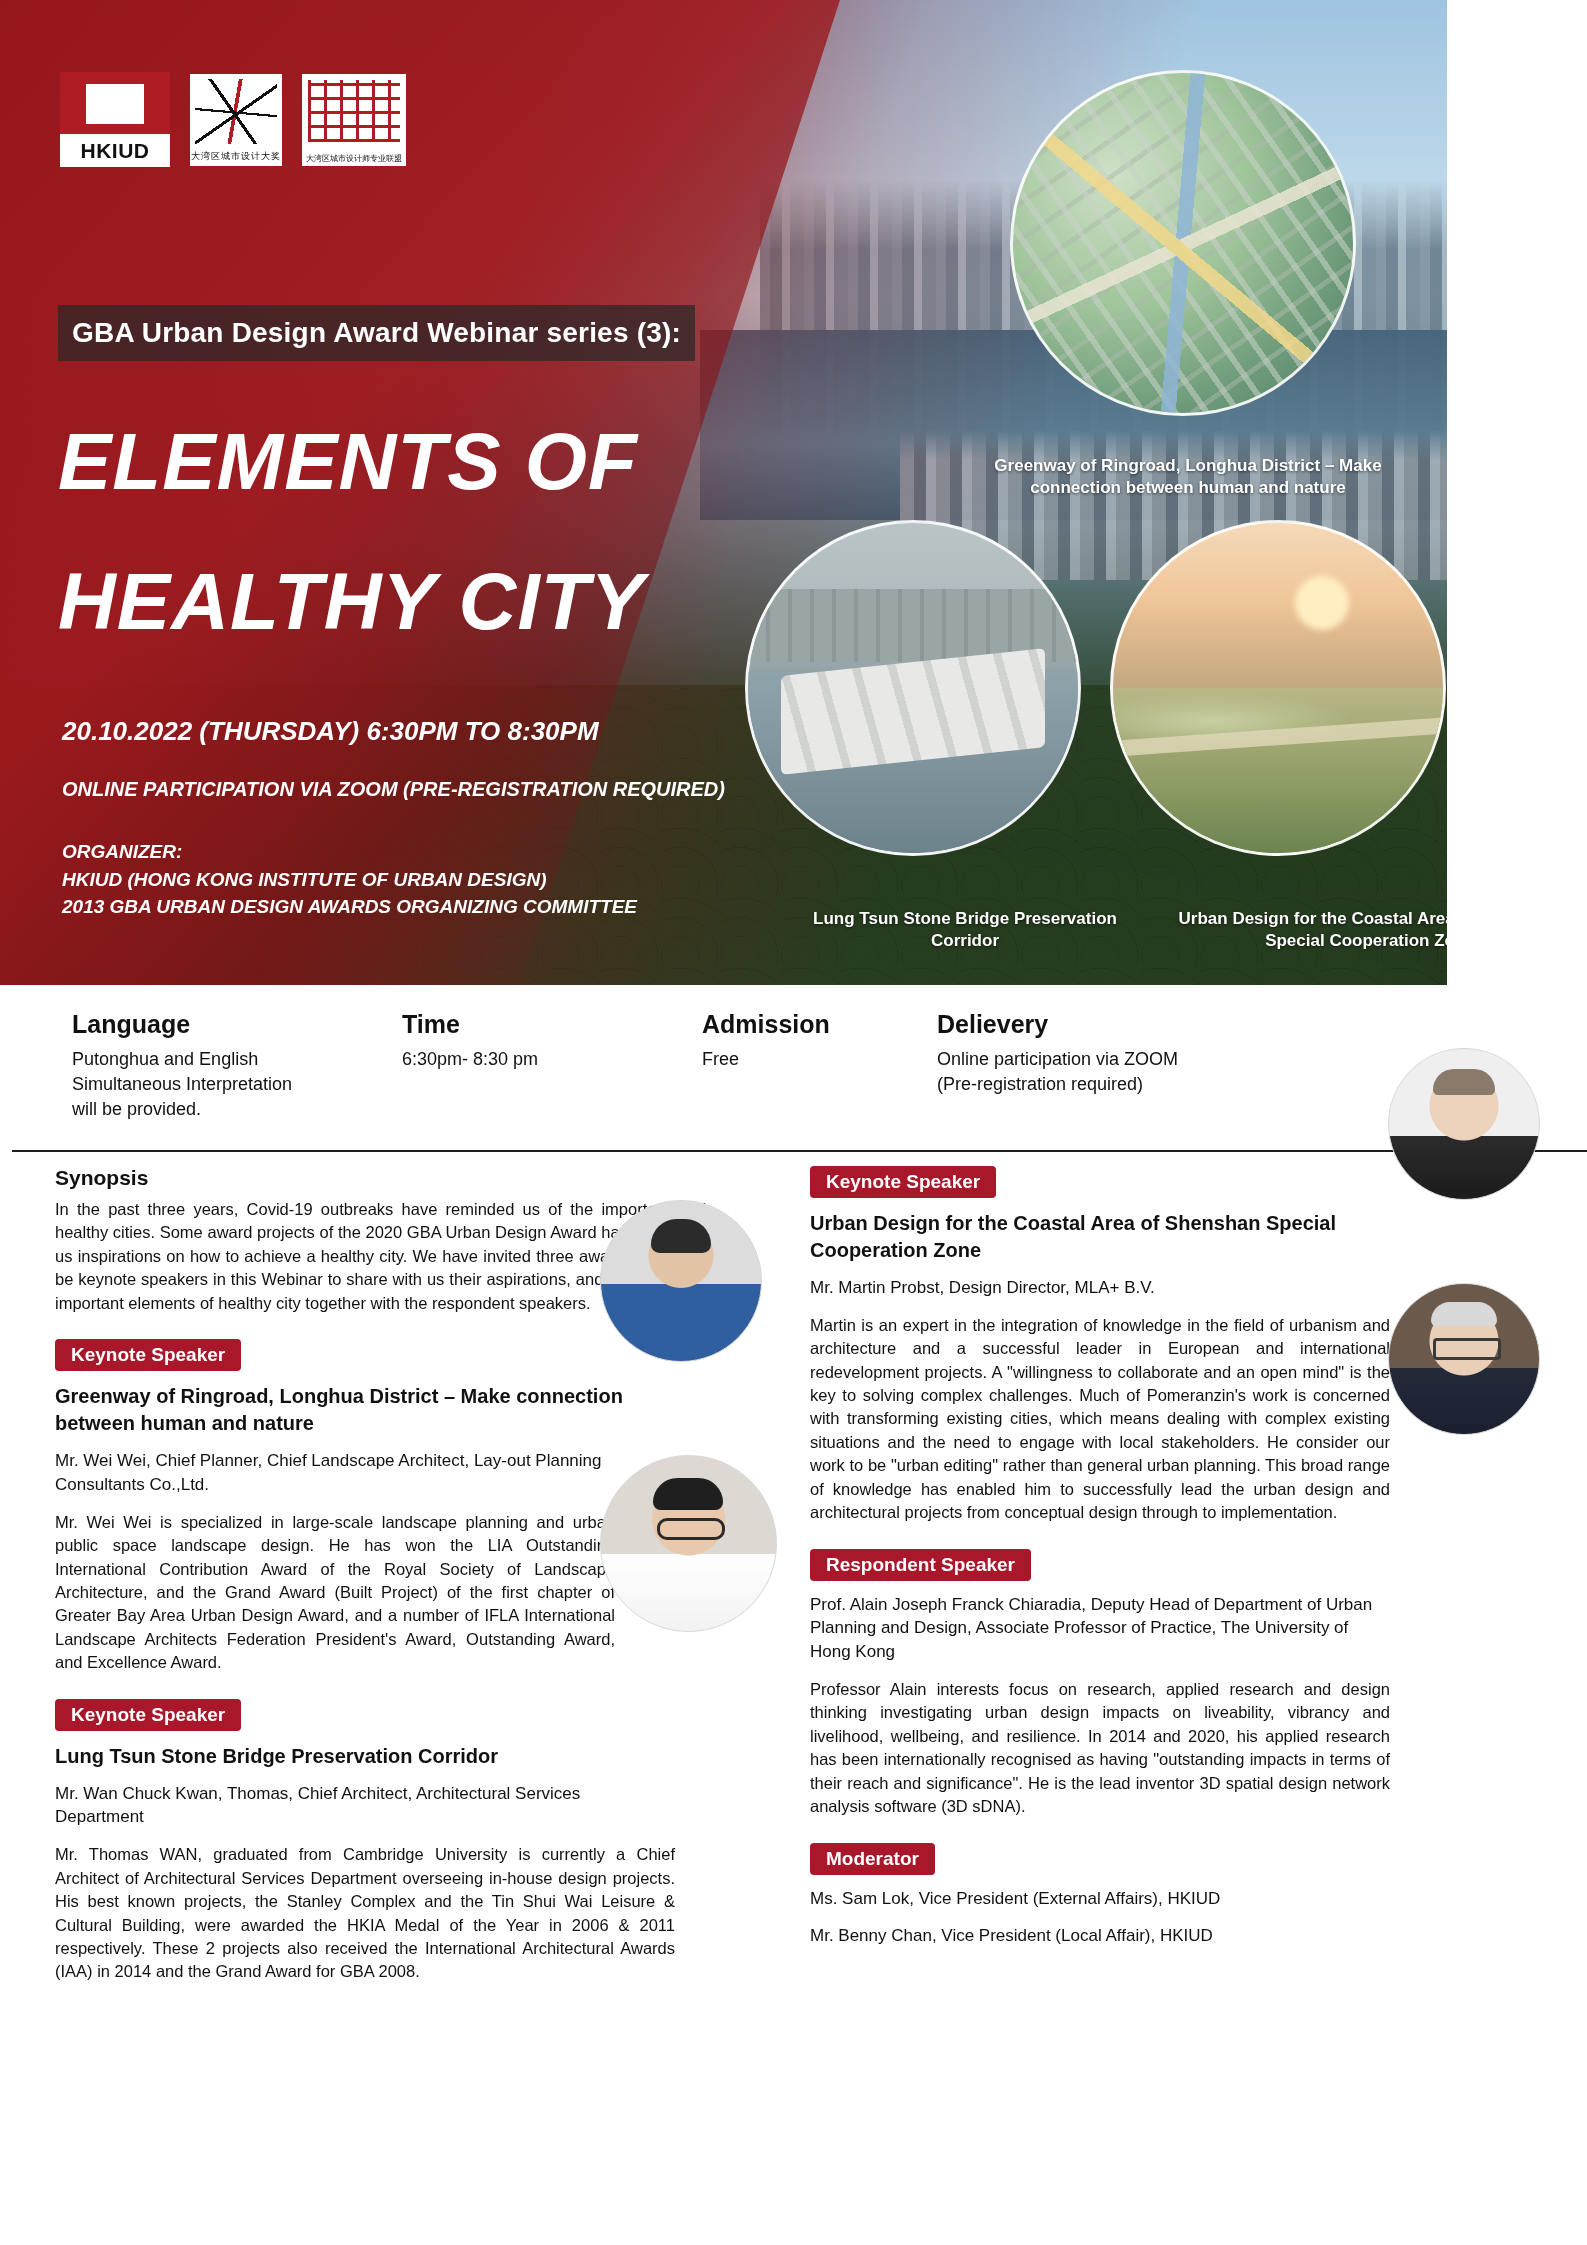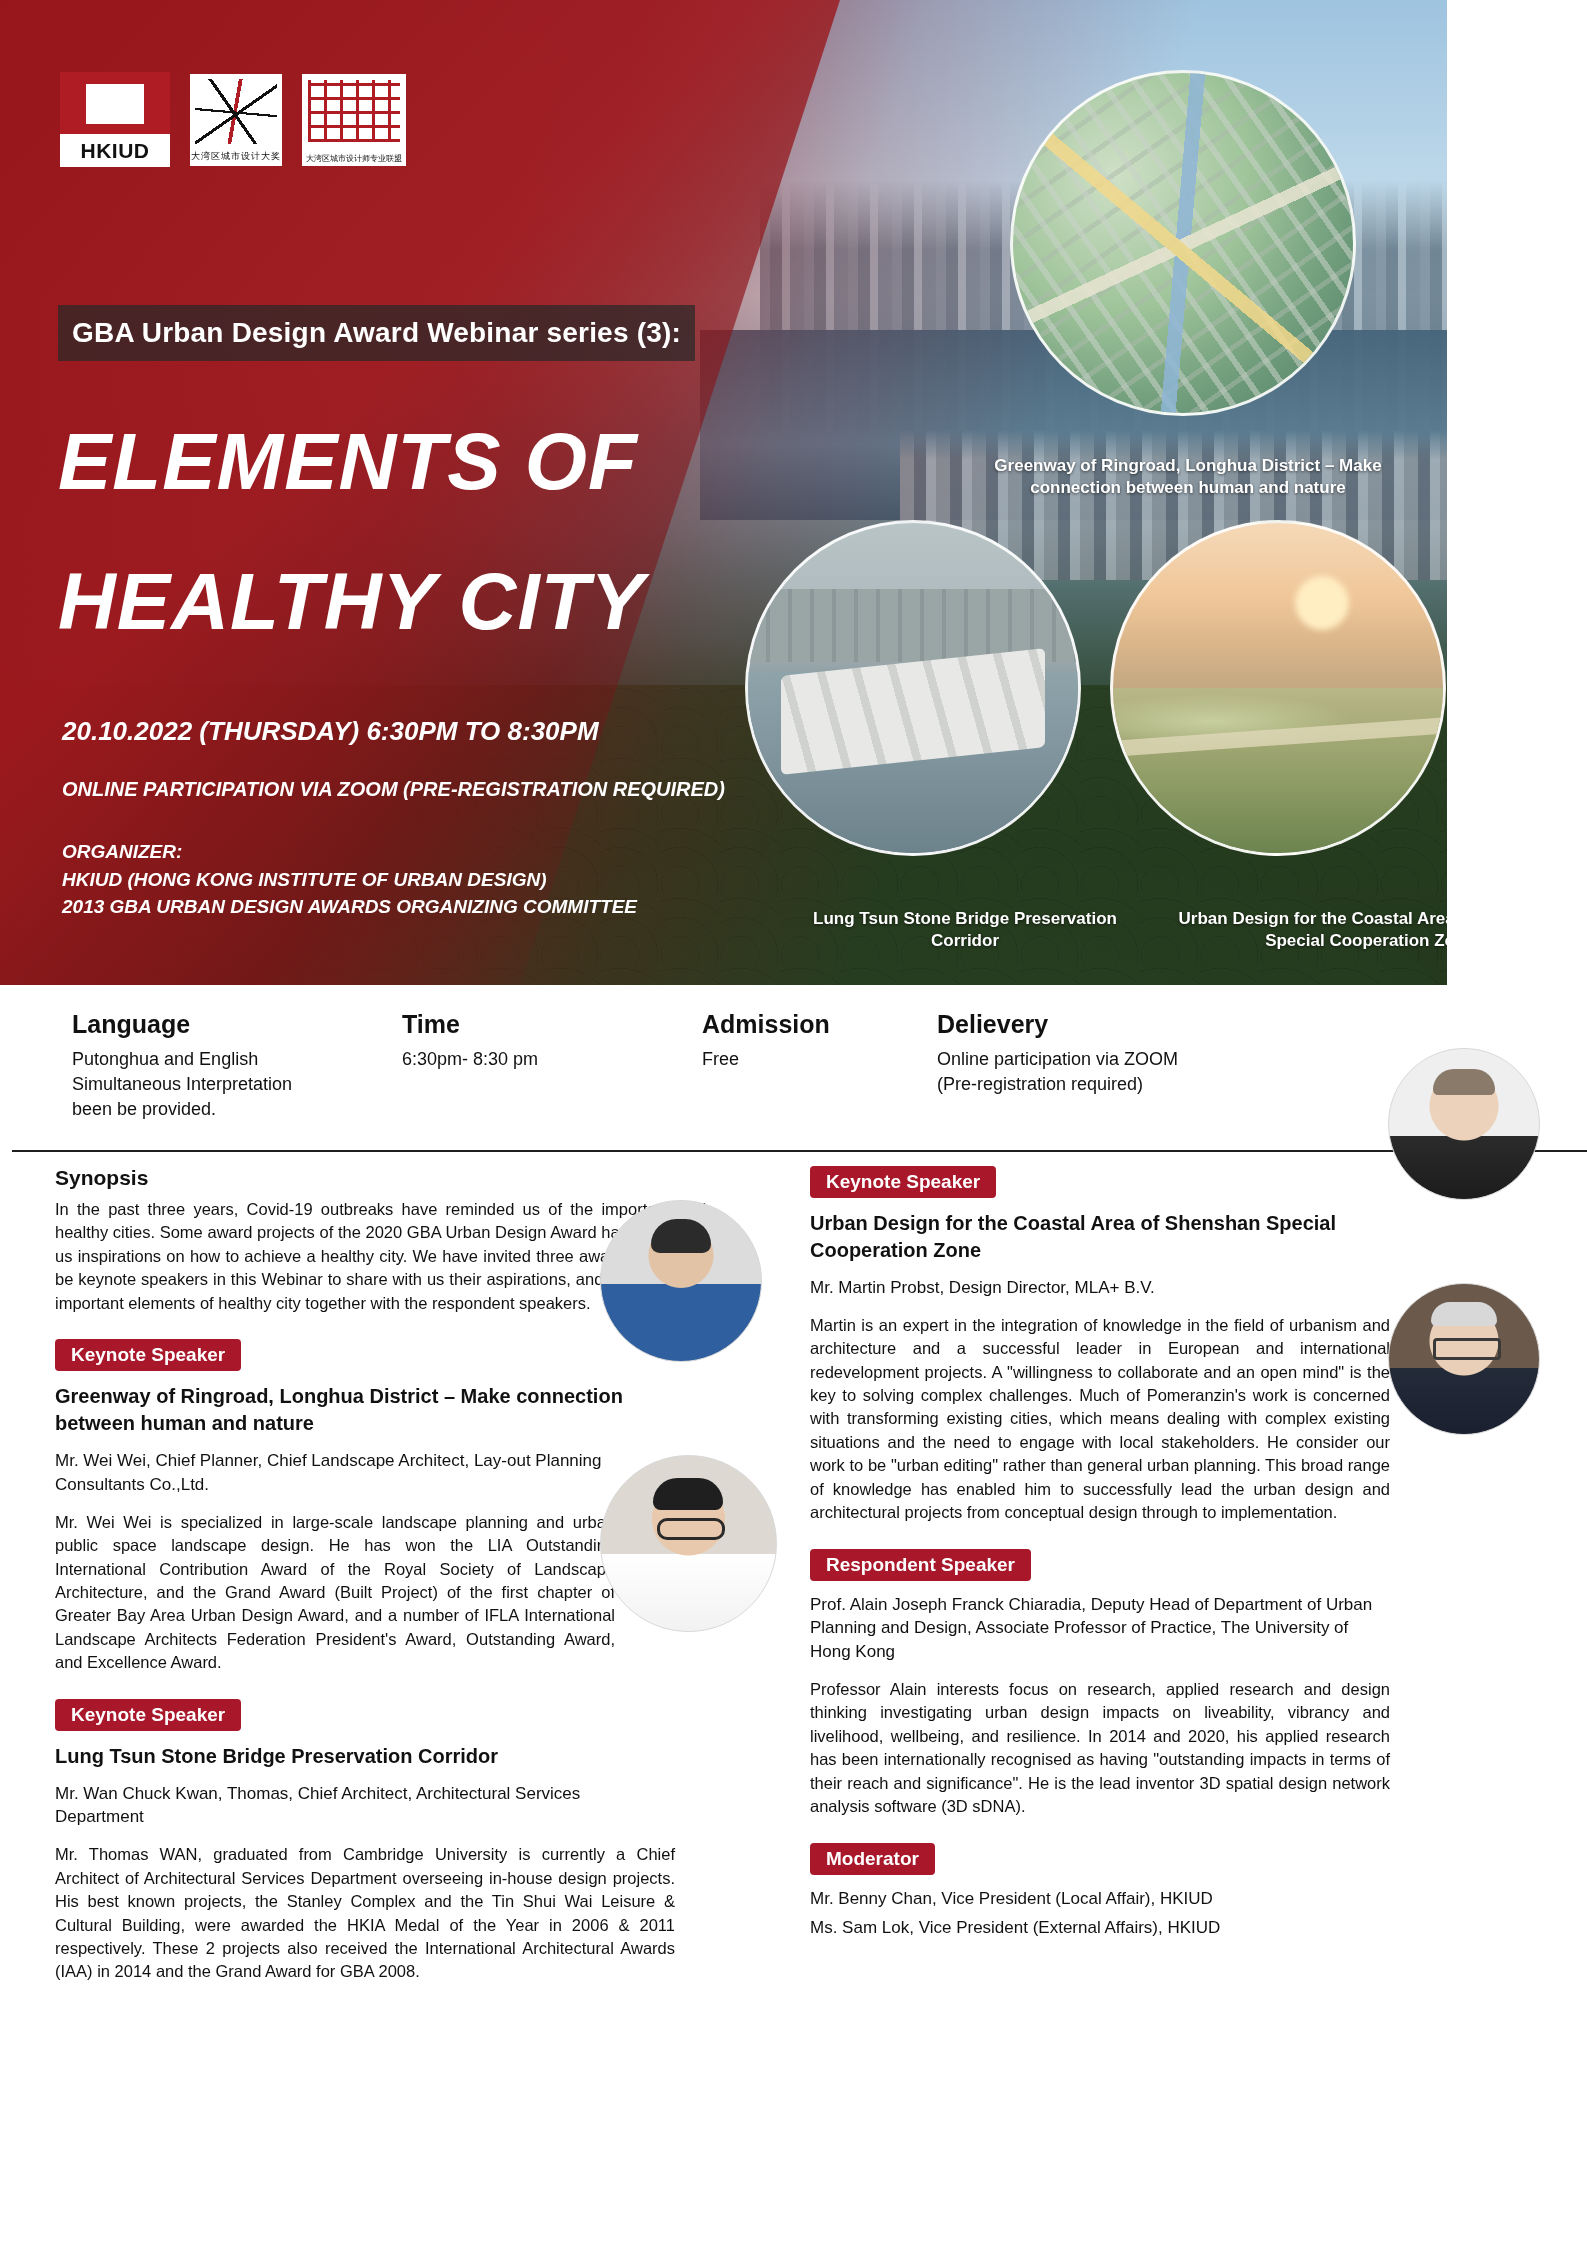--- a/index.html
+++ b/index.html
@@ -224,21 +224,21 @@
     <div class="cap cap2">Lung Tsun Stone Bridge Preservation Corridor</div>
     <div class="cap cap3">Urban Design for the Coastal Area of Shenshan Special Cooperation Zone</div>
   </div>
 
   <div class="infobar">
     <div class="cols">
       <div class="icol ic1">
         <h3>Language</h3>
         <p style="white-space:pre-line">Putonghua and English
 Simultaneous Interpretation
-been be provided.</p>
+will be provided.</p>
       </div>
       <div class="icol ic2">
         <h3>Time</h3>
         <p style="white-space:pre-line">6:30pm- 8:30 pm</p>
       </div>
       <div class="icol ic3">
         <h3>Admission</h3>
         <p style="white-space:pre-line">Free</p>
       </div>
       <div class="icol ic5">
@@ -270,22 +270,22 @@
       <div class="badge" style="margin-top:0">Keynote Speaker</div>
       <h5 class="talk" style="width:600px">Urban Design for the Coastal Area of Shenshan Special Cooperation Zone</h5>
       <p class="who" style="width:600px">Mr. Martin Probst, Design Director, MLA+ B.V.</p>
       <p class="body-t" style="width:580px">Martin is an expert in the integration of knowledge in the field of urbanism and architecture and a successful leader in European and international redevelopment projects. A "willingness to collaborate and an open mind" is the key to solving complex challenges. Much of Pomeranzin's work is concerned with transforming existing cities, which means dealing with complex existing situations and the need to engage with local stakeholders. He consider our work to be "urban editing" rather than general urban planning. This broad range of knowledge has enabled him to successfully lead the urban design and architectural projects from conceptual design through to implementation.</p>
 
       <div class="badge">Respondent Speaker</div>
       <p class="who" style="width:580px">Prof. Alain Joseph Franck Chiaradia, Deputy Head of Department of Urban Planning and Design, Associate Professor of Practice, The University of Hong Kong</p>
       <p class="body-t" style="width:580px">Professor Alain interests focus on research, applied research and design thinking investigating urban design impacts on liveability, vibrancy and livelihood, wellbeing, and resilience. In 2014 and 2020, his applied research has been internationally recognised as having "outstanding impacts in terms of their reach and significance". He is the lead inventor 3D spatial design network analysis software (3D sDNA).</p>
 
       <div class="badge">Moderator</div>
+      <p class="who">Ms. Sam Lok, Vice President (External Affairs), HKIUD</p>
       <p class="who" style="margin-bottom:6px">Mr. Benny Chan, Vice President (Local Affair), HKIUD</p>
-      <p class="who">Ms. Sam Lok, Vice President (External Affairs), HKIUD</p>
     </div>
 
   </div>
 
   <div class="avatar av-wei"></div>
   <div class="avatar av-tho"></div>
   <div class="avatar av-mar"></div>
   <div class="avatar av-ala"></div>
 
 </div>

